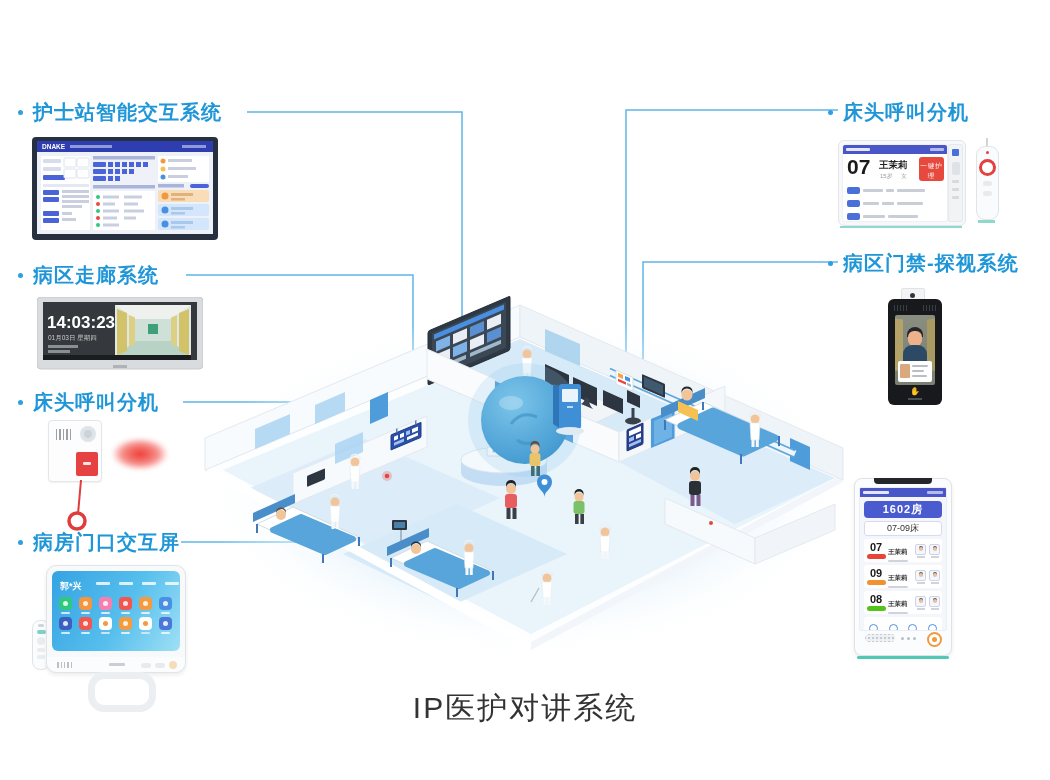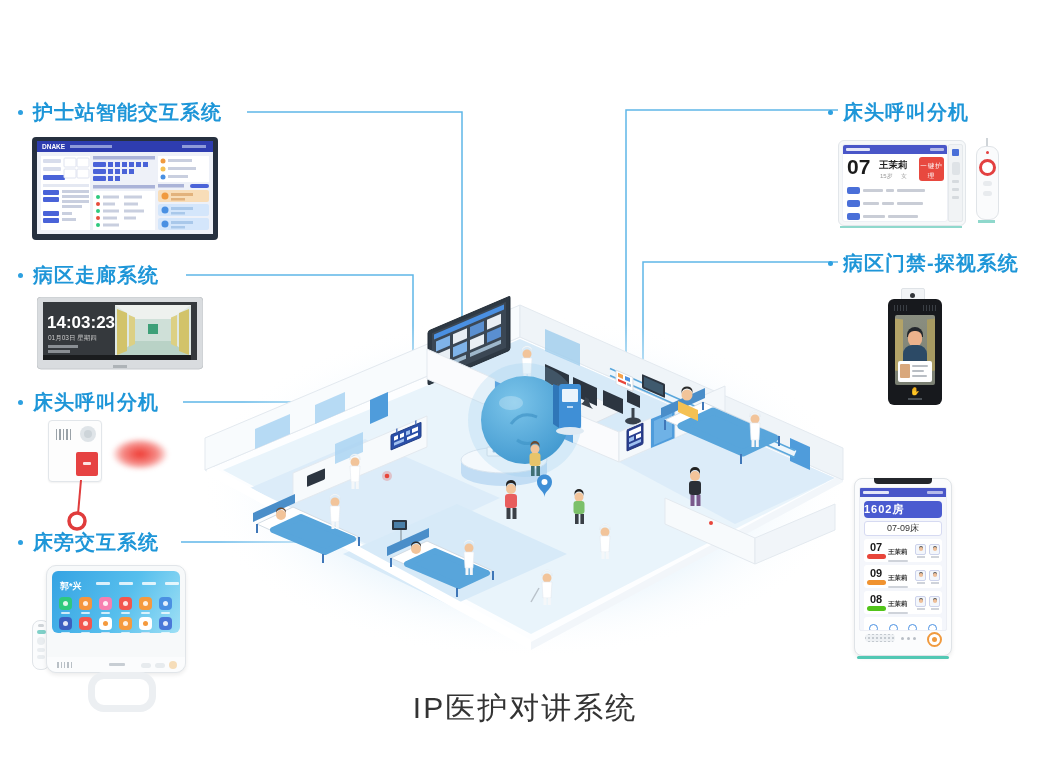--- a/index.html
+++ b/index.html
@@ -28,21 +28,21 @@
   .em-red:after{content:"";position:absolute;left:7px;top:10px;width:8px;height:3px;background:rgba(255,255,255,.85);border-radius:1px;}
   .em-glow{position:absolute;left:112px;top:438px;width:56px;height:32px;border-radius:50%;
     background:radial-gradient(ellipse at center,rgba(238,48,40,.95) 0%,rgba(238,48,40,.55) 45%,rgba(238,48,40,0) 72%);
     filter:blur(2px);}
   
   .bt{position:absolute;left:30px;top:560px;width:165px;height:140px;}
   .bt-remote{position:absolute;left:2px;top:60px;width:16px;height:48px;background:#fbfcfd;border:1px solid #e0e4e8;border-radius:8px;}
   .bt-remote i{display:block;margin:3px auto 0;border-radius:3px;}
   .bt-tab{position:absolute;left:16px;top:5px;width:138px;height:106px;background:#f7f9fa;border:1px solid #e1e5e9;
     border-radius:10px;box-shadow:0 2px 4px rgba(0,0,0,.08);}
-  .bt-screen{position:absolute;left:5px;top:5px;right:5px;height:62px;border-radius:6px;overflow:hidden;
+  .bt-screen{position:absolute;left:5px;top:5px;right:5px;height:80px;border-radius:6px;overflow:hidden;
     background:linear-gradient(120deg,#35a3e3 0%,#57bfed 55%,#9fe0f5 100%);}
   .bt-name{position:absolute;left:8px;top:9px;color:#fff;font-size:9px;font-weight:bold;}
   .bt-cols{position:absolute;left:44px;top:11px;display:flex;gap:9px;}
   .bt-cols i{width:14px;height:3px;background:rgba(255,255,255,.8);border-radius:1px;}
   .bt-grid{position:absolute;left:7px;top:26px;display:grid;grid-template-columns:repeat(6,14px);grid-auto-rows:20px;column-gap:6px;}
   .bt-grid b{width:13px;height:13px;border-radius:4px;position:relative;}
   .bt-grid b:after{content:"";position:absolute;left:4px;top:4px;width:5px;height:5px;border-radius:50%;background:rgba(255,255,255,.85);}
   .bt-grid b.w:after{background:#f59a3e;}
   .bt-grid b i{position:absolute;left:2px;top:15px;width:9px;height:2px;background:rgba(255,255,255,.75);border-radius:1px;}
   .bt-bezel{position:absolute;left:0;bottom:0;width:100%;height:15px;border-radius:0 0 10px 10px;background:#fbfcfd;}
@@ -104,21 +104,21 @@
   
   .ds{position:absolute;left:854px;top:474px;width:100px;height:190px;}
   .ds-frame{position:absolute;left:0;top:4px;width:96px;height:176px;background:#fbfcfd;border:1px solid #dfe3e7;
     border-radius:8px;box-shadow:0 2px 4px rgba(0,0,0,.08);}
   .ds-camstrip{position:absolute;left:19px;top:-1px;width:58px;height:6px;background:#23262b;border-radius:0 0 4px 4px;}
   .ds-screen{position:absolute;left:4px;top:8px;width:86px;height:142px;background:#f4f6fb;border:1px solid #eceef4;border-radius:2px;overflow:hidden;}
   .ds-head{height:9px;background:#4956c8;display:flex;align-items:center;justify-content:space-between;padding:0 3px;}
   .ds-head i{width:26px;height:2.5px;background:rgba(255,255,255,.85);border-radius:1px;}
   .ds-head i.r{width:16px;opacity:.7;}
   .ds-banner{margin:4px 4px 0;height:17px;background:#4a5bd0;border-radius:4px;color:#fff;
-    font-size:11px;font-weight:bold;line-height:17px;letter-spacing:1px;}
+    font-size:11px;font-weight:bold;text-align:center;line-height:17px;letter-spacing:1px;}
   .ds-range{margin:3px 4px 0;height:13px;background:#fff;border:1px solid #d6daf2;border-radius:3px;
     font-size:9px;font-weight:normal;color:#333;text-align:center;line-height:13px;}
   .ds-row{margin:3px 4px 0;height:23px;background:#fff;border-radius:3px;display:flex;align-items:center;padding:0 2px;box-sizing:border-box;}
   .ds-bed{width:20px;text-align:center;}
   .ds-bed .n{font-size:11px;font-weight:bold;color:#1a1a1a;line-height:11px;}
   .ds-bed .lv{display:block;margin:1px auto 0;width:19px;height:5px;border-radius:3px;}
   .lv-red{background:#e8453a;} .lv-orange{background:#f0922f;} .lv-green{background:#52c41a;}
   .ds-nm{margin-left:2px;width:26px;}
   .ds-nm .t{font-size:6.5px;font-weight:bold;color:#333;}
   .ds-nm i{display:block;margin-top:2px;width:20px;height:2px;background:#cfd3da;border-radius:1px;}
@@ -431,21 +431,21 @@
   <div class="label" style="left:18px;top:262px">
     <span class="dot"></span>
     <span class="txt">病区走廊系统</span>
   </div>
   <div class="label" style="left:18px;top:389px">
     <span class="dot"></span>
     <span class="txt">床头呼叫分机</span>
   </div>
   <div class="label" style="left:18px;top:529px">
     <span class="dot"></span>
-    <span class="txt">床旁交互系统</span>
+    <span class="txt">病房门口交互屏</span>
   </div>
   <div class="label" style="left:828px;top:99px">
     <span class="dot"></span>
     <span class="txt">床头呼叫分机</span>
   </div>
   <div class="label" style="left:828px;top:250px">
     <span class="dot"></span>
     <span class="txt">病区门禁-探视系统</span>
   </div>
 

